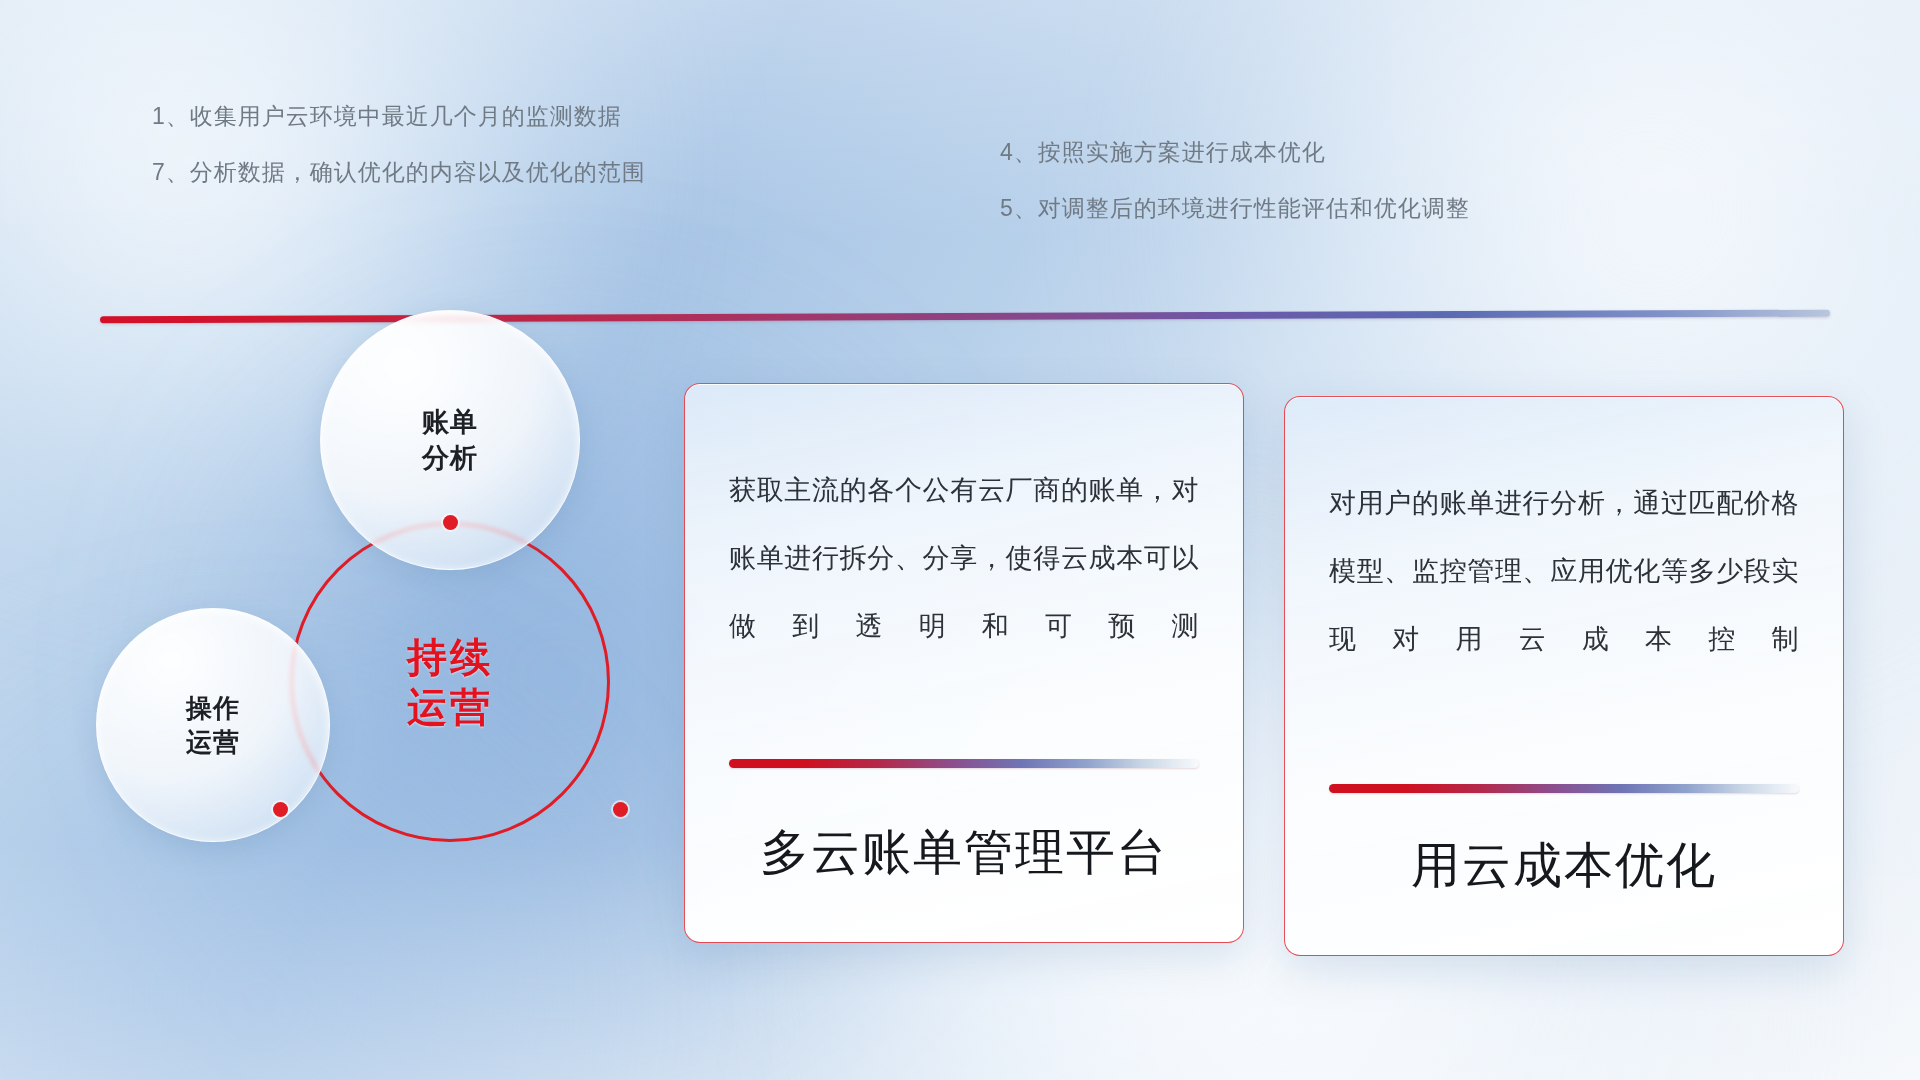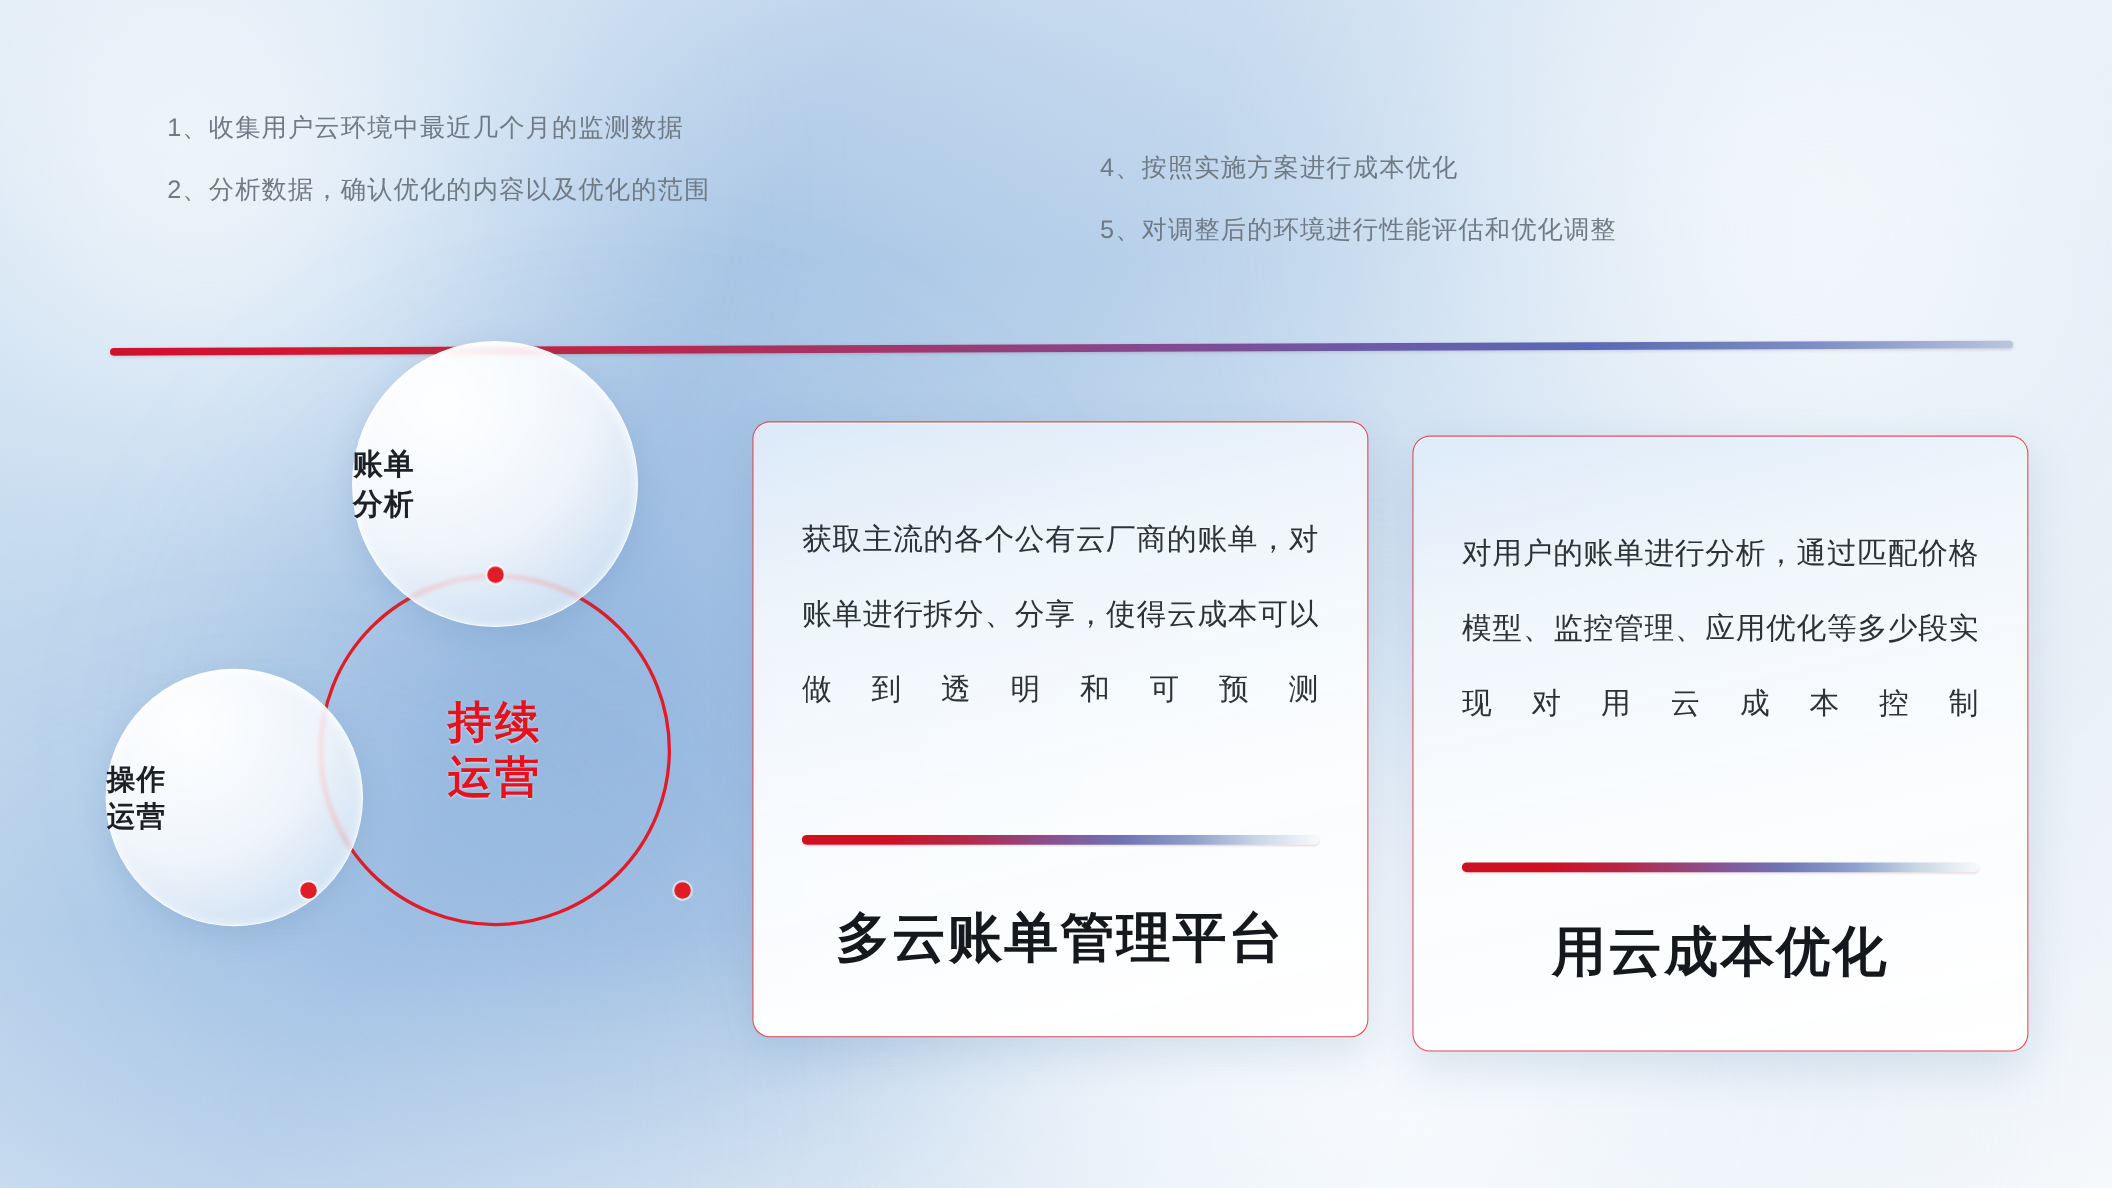--- a/index.html
+++ b/index.html
@@ -67,21 +67,21 @@
     position:absolute; left:194px; top:170px; width:320px; height:320px;
     border:3px solid #e01c26; border-radius:50%;
     background:transparent;
   }
   .bubble{
     position:absolute; border-radius:50%;
     background:
       radial-gradient(120% 120% at 32% 22%, rgba(255,255,255,.98) 0%, rgba(255,255,255,.82) 42%, rgba(226,238,250,.66) 74%, rgba(210,228,246,.60) 100%);
     border:1px solid rgba(255,255,255,.85);
     box-shadow:0 8px 26px rgba(90,130,175,.22), inset 0 2px 10px rgba(255,255,255,.9);
-    display:flex; align-items:center; 
+    display:flex; align-items:center; justify-content:center;
     backdrop-filter:blur(2px);
   }
   .bubble-label{
     text-align:center; color:#1d2126; font-weight:700;
     font-size:27px; line-height:36px; letter-spacing:1px;
     text-shadow:0 1px 1px rgba(255,255,255,.7);
   }
   .b-top   { left:224px; top:-42px;  width:260px; height:260px; }
   .b-left  { left:0px;   top:256px;  width:234px; height:234px; }
   .b-right { left:262px; top:256px;  width:234px; height:234px; }
@@ -121,21 +121,21 @@
     flex:0 0 auto;
   }
   .card-rule{
     margin-top:auto; height:9px; border-radius:5px; width:100%;
     background:linear-gradient(90deg,
       #cf1020 0%, #cf1020 16%, #b4294b 32%, #8b4f8f 48%,
       #6f74b4 62%, #8fa2cc 76%, #c9d6e6 88%, rgba(236,242,249,.25) 100%);
     box-shadow:0 1px 2px rgba(140,60,80,.2);
   }
   .card-title{
-    font-size:49px; font-weight:700; color:#15181c;
+    font-size:49px; font-weight:400; color:#15181c;
     letter-spacing:2px; text-align:center;
     padding:40px 0 56px 0;
     text-shadow:0 1px 1px rgba(255,255,255,.6);
   }
 </style>
 </head>
 <body>
 
 <div id="bg">
   <div class="bg-base"></div>
@@ -144,21 +144,21 @@
   <div class="glow g3"></div>
   <div class="glow g4"></div>
   <div class="glow g5"></div>
   <div class="glow g6"></div>
   <div class="vignette"></div>
 </div>
 
 <div id="bullets">
   <div class="col col-left">
     <div class="bullet-line">1、收集用户云环境中最近几个月的监测数据</div>
-    <div class="bullet-line">2、分析数据，确认优化的内容以及优化的范围</div>
+    <div class="bullet-line">7、分析数据，确认优化的内容以及优化的范围</div>
   </div>
   <div class="col col-right">
     <div class="bullet-line">4、按照实施方案进行成本优化</div>
     <div class="bullet-line">5、对调整后的环境进行性能评估和优化调整</div>
   </div>
 </div>
 
 <div id="top-rule"></div>
 
 <div id="diagram">

